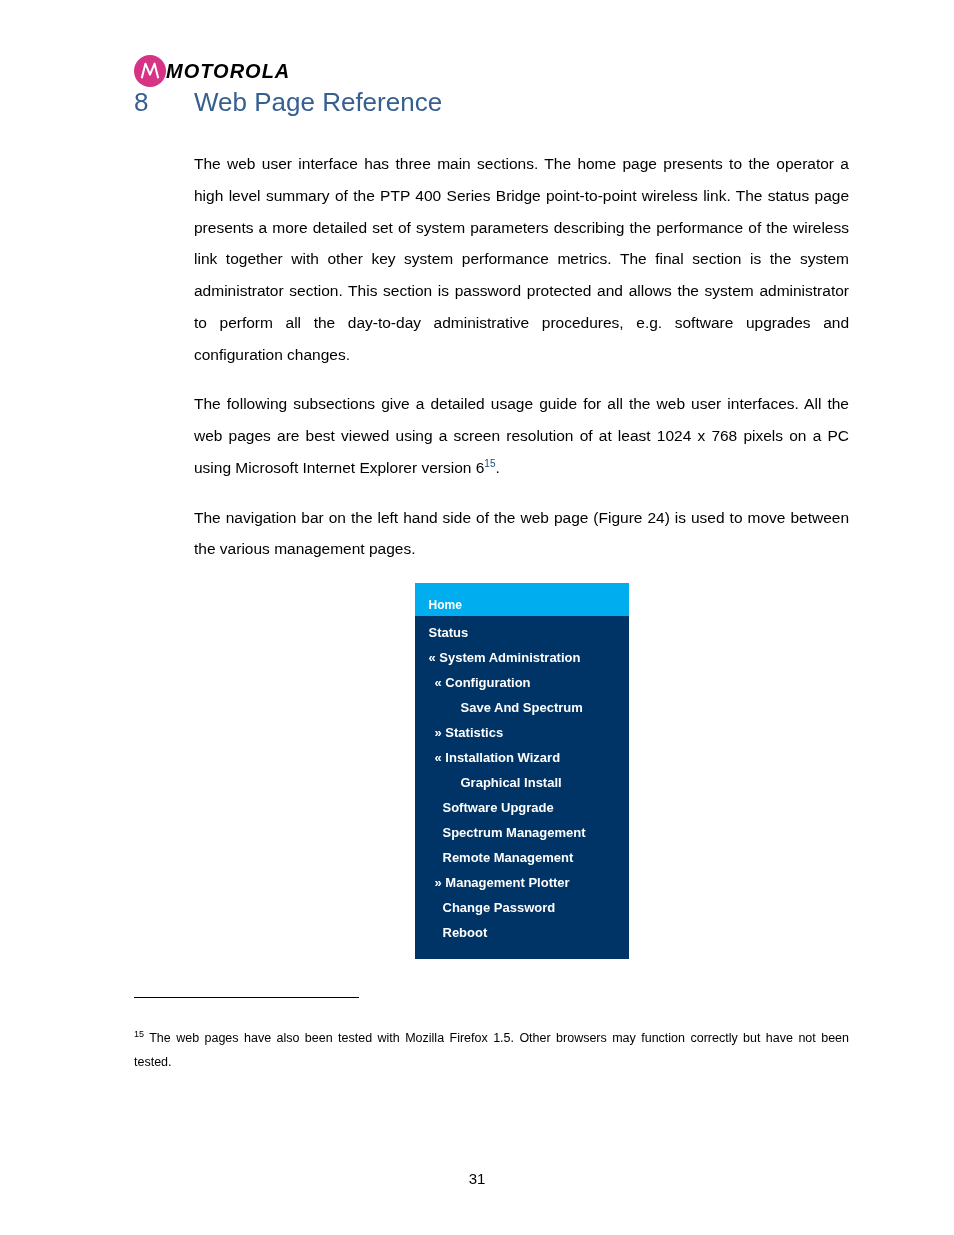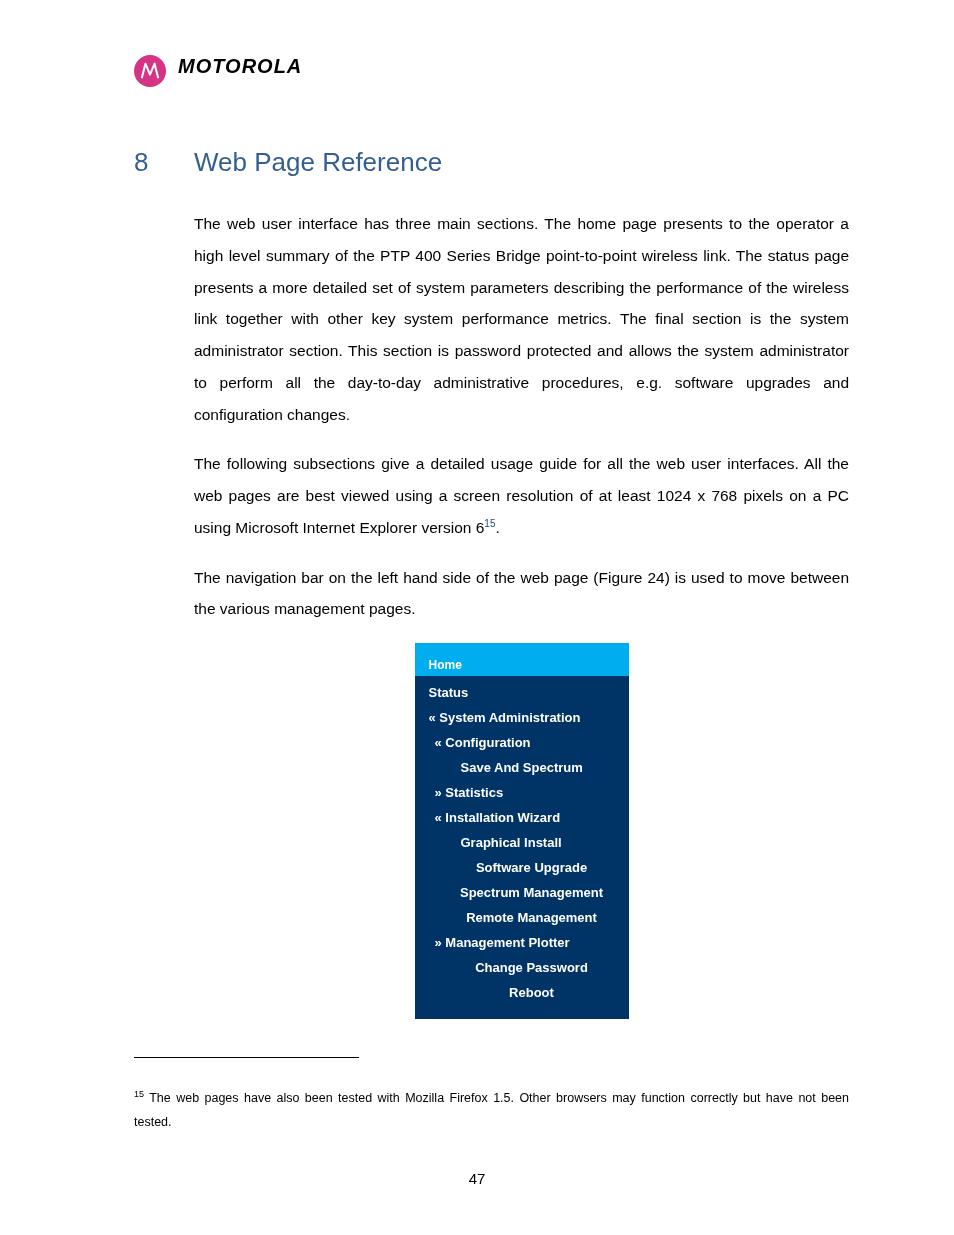--- a/index.html
+++ b/index.html
@@ -7,22 +7,21 @@
     width: 954px;
     height: 1235px;
     background: #ffffff;
     font-family: Arial, Helvetica, sans-serif;
     color: #000000;
     position: relative;
     padding: 55px 105px 0 134px;
   }
   .header {
     display: flex;
-    gap: 12px;
-    margin-bottom: 60px;
+    align-items: center;
   }
   .logo-circle {
     width: 32px;
     height: 32px;
     border-radius: 50%;
     background: #d63384;
     display: flex;
     align-items: center;
     justify-content: center;
   }
@@ -84,21 +83,21 @@
     color: #ffffff;
     padding: 4px 0 14px 0;
     font-size: 13px;
     font-weight: bold;
   }
   .nav-item {
     padding: 5px 8px 5px 14px;
     white-space: nowrap;
   }
   .nav-l1 { padding-left: 14px; }
-  .nav-l2 { padding-left: 28px; text-align: center; }
+  .nav-l2 { padding-left: 28px; }
   .nav-l3 { padding-left: 46px; }
   .nav-expand { padding-left: 14px; }
   .nav-expand2 { padding-left: 20px; }
   .footnote-sep {
     border: none;
     border-top: 1px solid #000;
     width: 225px;
     margin-top: 38px;
     margin-bottom: 28px;
     margin-left: 0;
@@ -164,13 +163,13 @@
       <div class="nav-item nav-l2">Reboot</div>
     </div>
   </div>
 </div>
 
 <hr class="footnote-sep">
 <p class="footnote">
   <span class="footnote-num">15</span><span> The web pages have also been tested with Mozilla Firefox 1.5. Other browsers may function correctly but have not been tested.</span>
 </p>
 
-<div class="page-number">47</div>
+<div class="page-number">31</div>
 
 </body></html>

